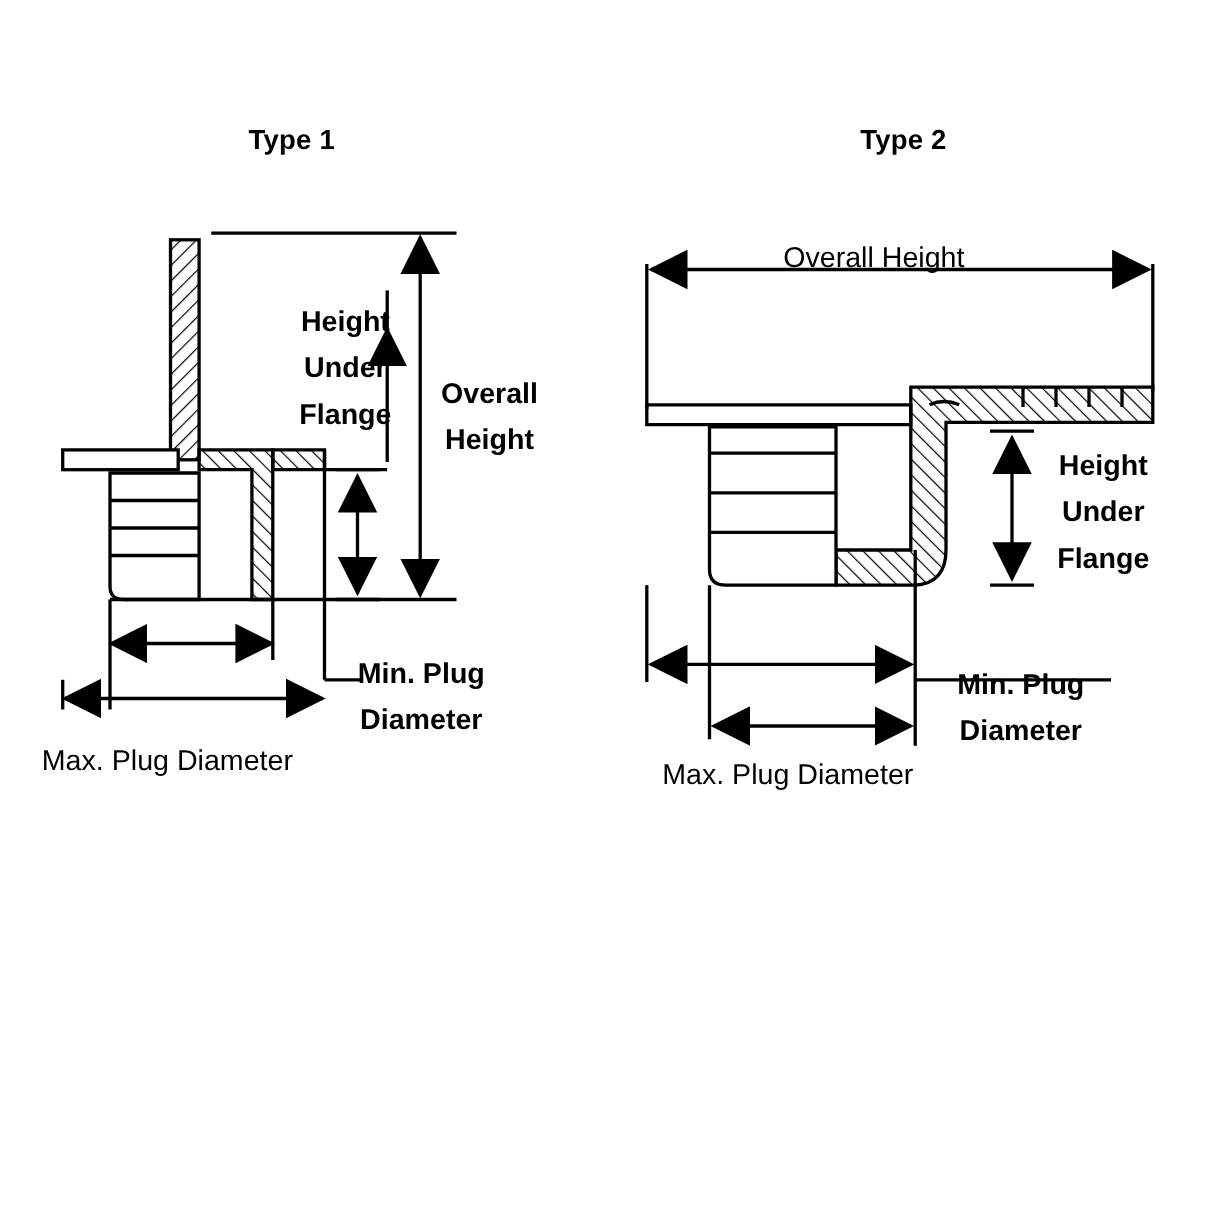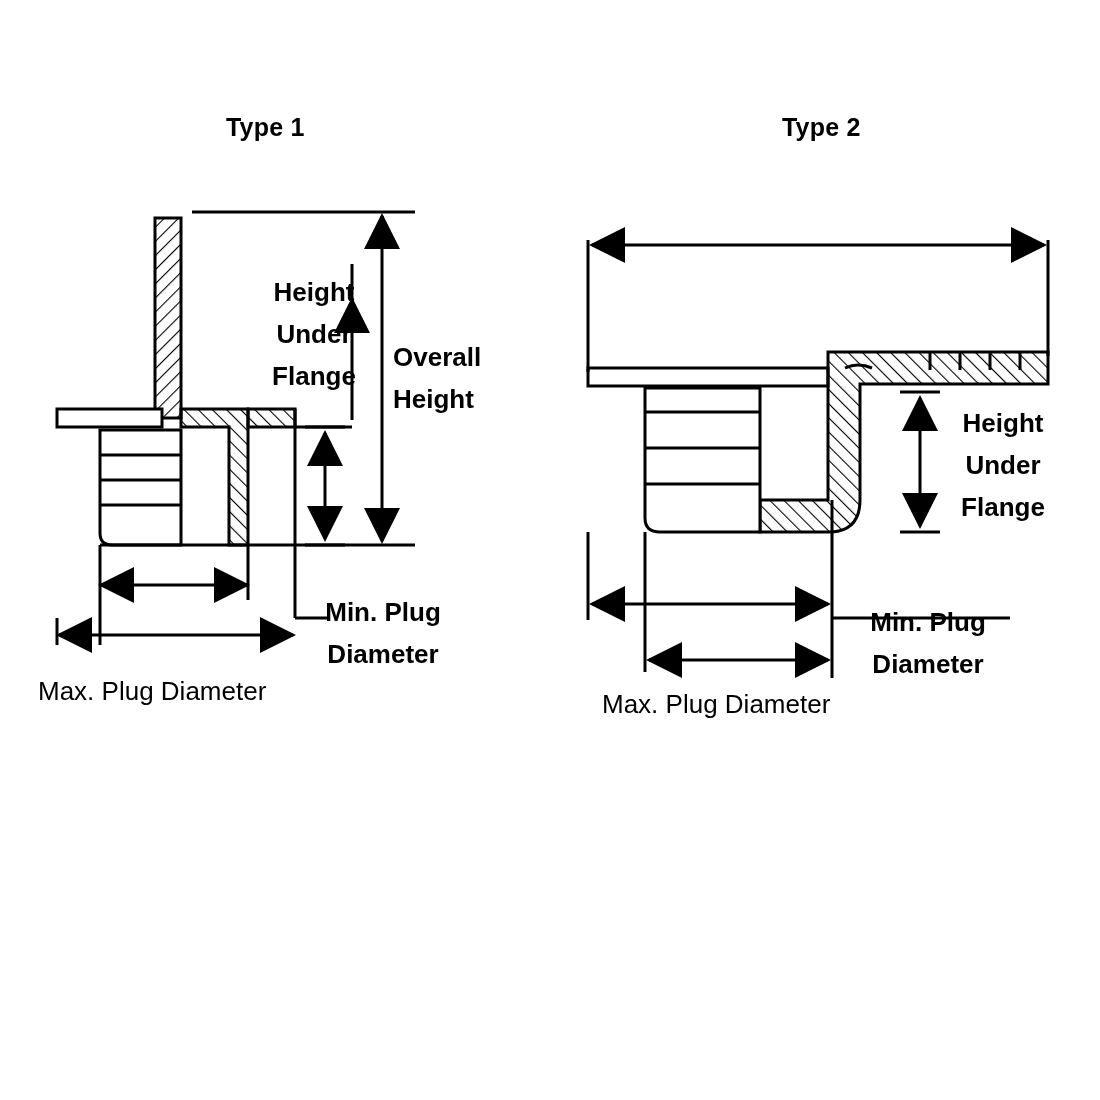--- a/index.html
+++ b/index.html
@@ -41,21 +41,21 @@
     white-space: nowrap;
   }
   .lbl.center {
     text-align: center;
     font-weight: bold;
   }
   #title-type1 { left: 226px; top: 113px; }
   #title-type2 { left: 737px; top: 113px; margin-left: 45px; }
 
   #lbl-huf-1 { left: 259px; top: 271px; width: 110px; text-align: center; }
-  #lbl-oh-1  { left: 393px; top: 336px; width: 104px; text-align: left; }
+  #lbl-oh-1  { left: 393px; top: 336px; width: 104px; text-align: center; }
   #lbl-minplug-1 { left: 310px; top: 591px; width: 146px; text-align: center; }
   #lbl-maxplug-1 { left: 38px; top: 670px; }
 
   #lbl-oh-2 { left: 712px; top: 213px; }
   #lbl-huf-2 { left: 950px; top: 402px; width: 106px; text-align: center; }
   #lbl-minplug-2 { left: 855px; top: 601px; width: 146px; text-align: center; }
   #lbl-maxplug-2 { left: 602px; top: 683px; }
 </style>
 </head>
 <body>
@@ -171,20 +171,21 @@
 
   <div class="lbl center" id="lbl-minplug-1">
     <div>Min. Plug</div>
     <div>Diameter</div>
   </div>
 
   <div class="lbl" id="lbl-maxplug-1">Max. Plug Diameter</div>
 
   <div class="title" id="title-type2">Type 2</div>
 
+  <div class="lbl" id="lbl-oh-2">Overall Height</div>
 
   <div class="lbl center" id="lbl-huf-2">
     <div>Height</div>
     <div>Under</div>
     <div>Flange</div>
   </div>
 
   <div class="lbl center" id="lbl-minplug-2">
     <div>Min. Plug</div>
     <div>Diameter</div>

